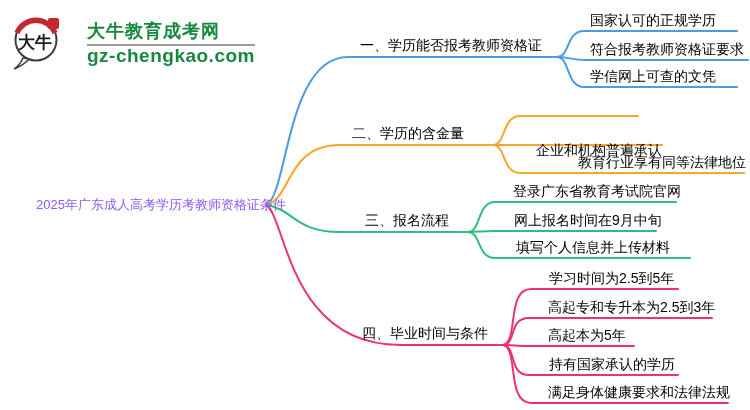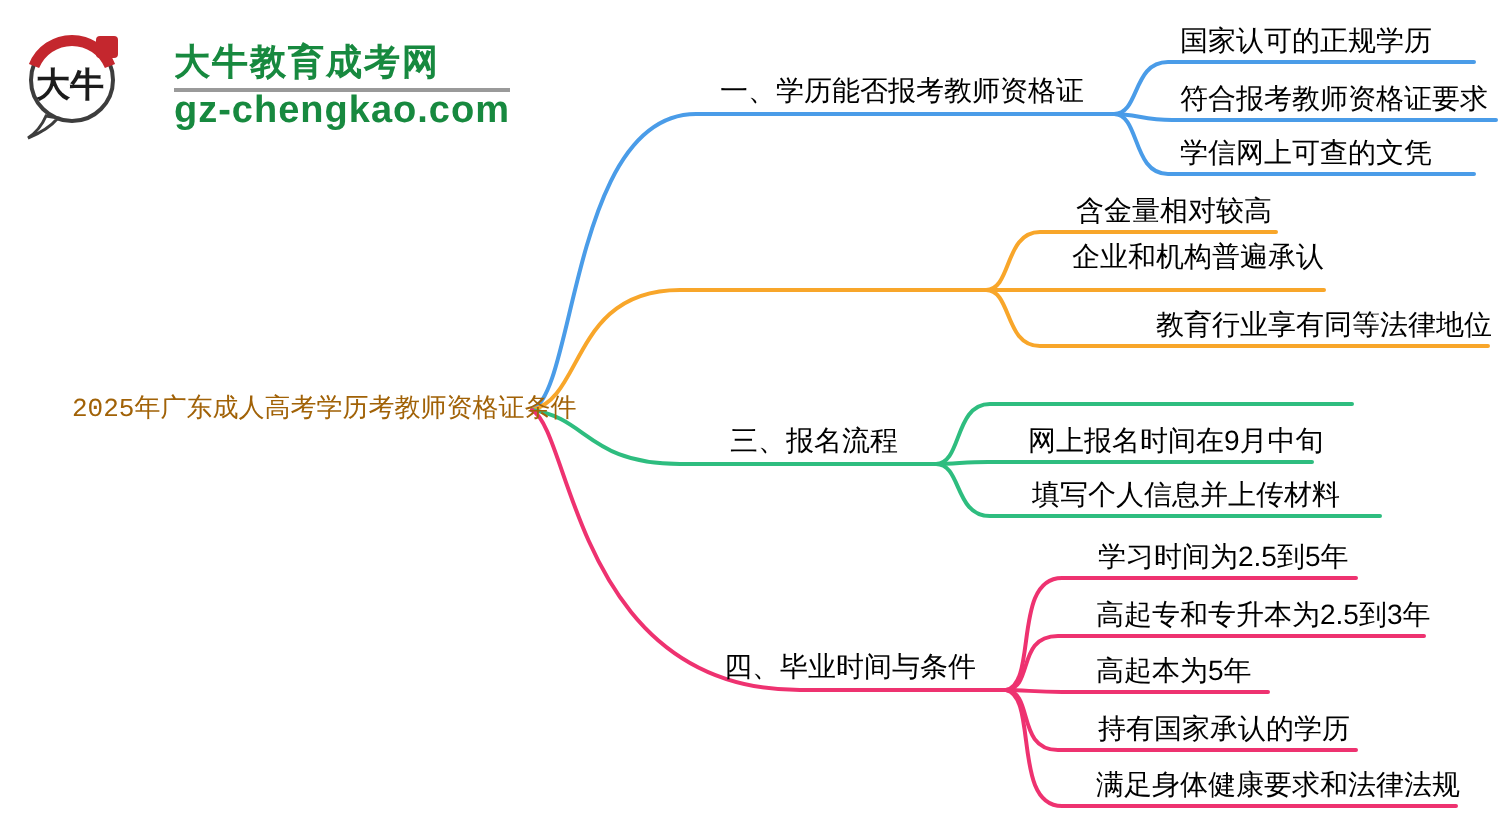--- a/index.html
+++ b/index.html
@@ -5,21 +5,21 @@
   html,body{margin:0;padding:0;background:#fff;}
   .stage{
     position:relative;width:750px;height:410px;background:#ffffff;
     font-family:"Liberation Sans","DejaVu Sans",sans-serif;overflow:hidden;
   }
   svg.map{position:absolute;left:0;top:0;}
   .node{
     position:absolute;white-space:nowrap;font-size:14px;line-height:20px;
     color:#000000;
   }
-  .root-label{font-size:13px;color:#a16207;font-family:Liberation Mono, monospace;}
+  .root-label{font-size:13px;color:#8b5cf6;}
   .logo{position:absolute;left:10px;top:12px;display:flex;align-items:center;gap:23px;}
   .logo-text{display:flex;flex-direction:column;}
   .logo-name{
     font-size:18px;font-weight:bold;color:var(--brand-green,#17893f);
     letter-spacing:1px;line-height:22px;
   }
   .logo-divider{height:2px;background:#9a9a9a;margin:2px 0 2px;width:100%;}
   .logo-domain{
     font-size:19px;font-weight:bold;color:var(--brand-green,#17893f);
     letter-spacing:0.5px;line-height:15px;
@@ -70,25 +70,26 @@
     </div>
   </div>
 
   <div class="node root-label" style="left:36px;top:195px;">2025年广东成人高考学历考教师资格证条件</div>
 
   <div class="node" style="left:360px;top:35px;">一、学历能否报考教师资格证</div>
   <div class="node" style="left:590px;top:10px;">国家认可的正规学历</div>
   <div class="node" style="left:590px;top:66px;">学信网上可查的文凭</div>
   <div class="node" style="left:590px;top:39px;">符合报考教师资格证要求</div>
 
-  <div class="node" style="left:538px;top:95px;">含金量相对较高</div>
-  <div class="node" style="left:536px;top:118px;">企业和机构普遍承认</div>
+  <div class="node" style="left:352px;top:123px;">二、学历的含金量</div>
+  <div class="node" style="left:536px;top:140px;">企业和机构普遍承认</div>
   <div class="node" style="left:530px;top:152px;margin-left:48px;">教育行业享有同等法律地位</div>
 
   <div class="node" style="left:365px;top:210px;">三、报名流程</div>
+  <div class="node" style="left:513px;top:181px;">登录广东省教育考试院官网</div>
   <div class="node" style="left:514px;top:210px;">网上报名时间在9月中旬</div>
   <div class="node" style="left:516px;top:237px;">填写个人信息并上传材料</div>
 
   <div class="node" style="left:362px;top:323px;">四、毕业时间与条件</div>
   <div class="node" style="left:549px;top:268px;">学习时间为2.5到5年</div>
   <div class="node" style="left:548px;top:297px;text-align:center;">高起专和专升本为2.5到3年</div>
   <div class="node" style="left:548px;top:325px;">高起本为5年</div>
   <div class="node" style="left:549px;top:354px;">持有国家承认的学历</div>
   <div class="node" style="left:548px;top:382px;">满足身体健康要求和法律法规</div>
 

